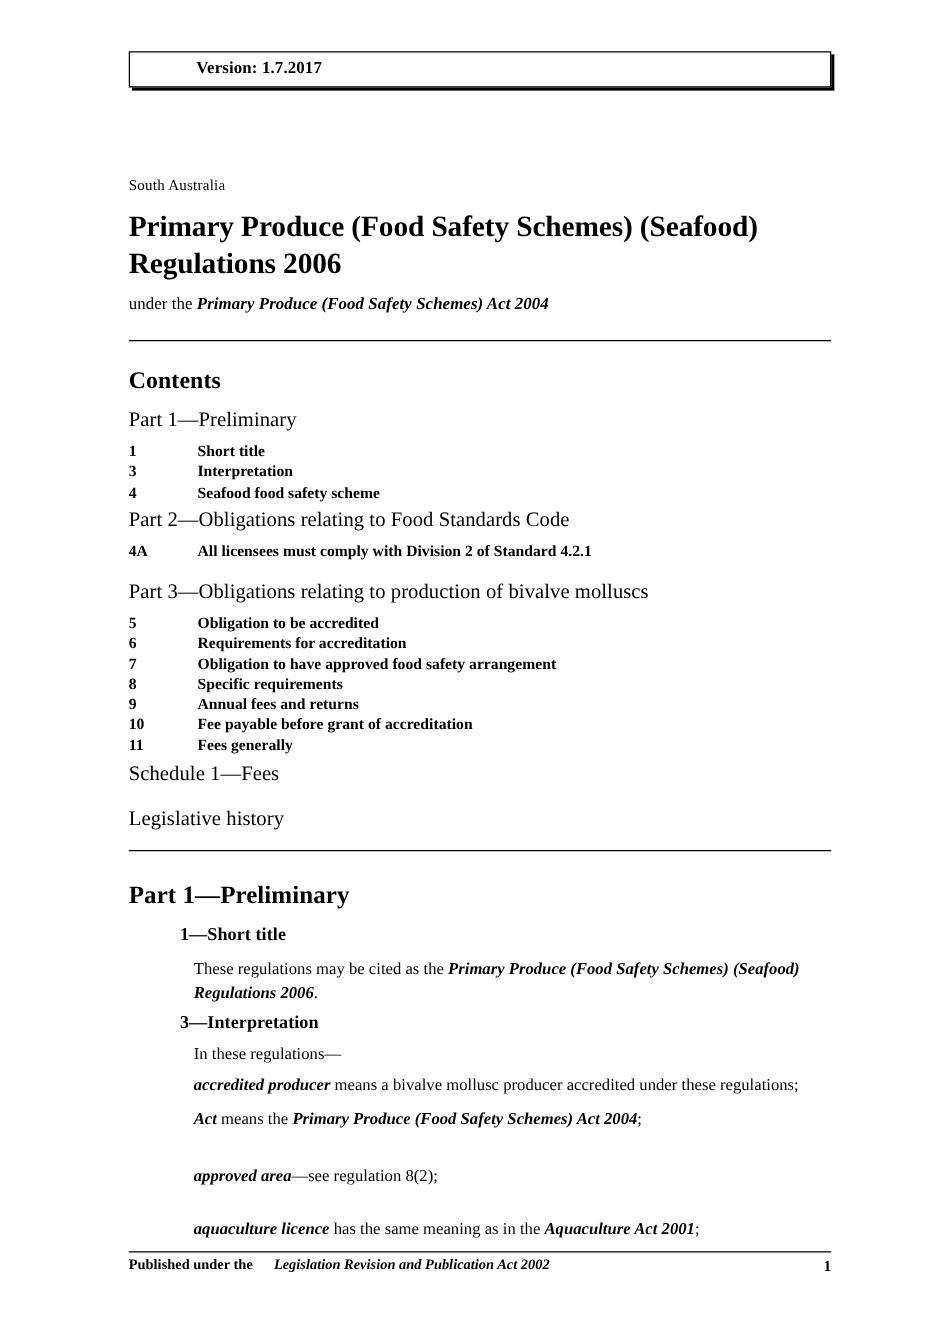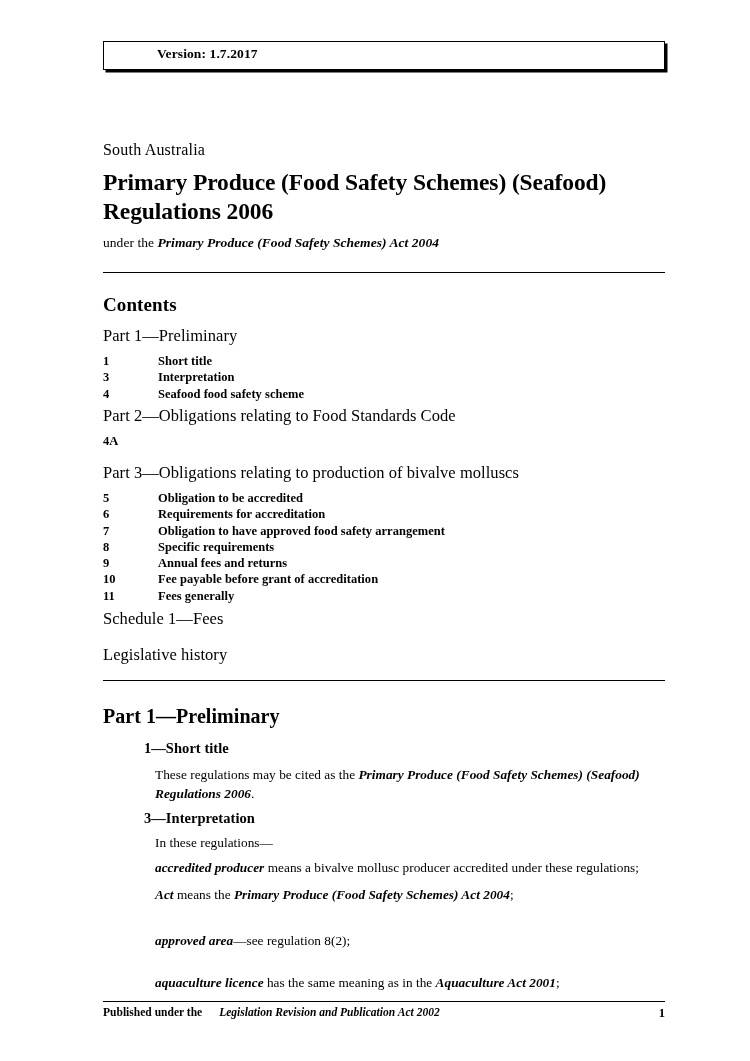--- a/index.html
+++ b/index.html
@@ -42,21 +42,21 @@
     letter-spacing: 0.1px;
     white-space: nowrap;
     margin-left: 45px;
   }
 
   
   .jurisdiction {
     position: absolute;
     left: 103px;
     top: 141px;
-    font-size: 16px;
+    font-size: 12px;
     letter-spacing: 0.2px;
   }
   .doc-title {
     position: absolute;
     left: 103px;
     top: 168px;
     width: 566px;
     font-size: 23.5px;
     font-weight: bold;
     line-height: 1.24;
@@ -222,20 +222,21 @@
     <div class="toc-row">
       <span class="toc-num">4</span>
       <span>Seafood food safety scheme</span>
     </div>
   </div>
 
   <div class="part-heading ph-2">Part 2—Obligations relating to Food Standards Code</div>
   <div class="toc-list tl-2">
     <div class="toc-row">
       <span class="toc-num">4A</span>
+      <span>All licensees must comply with Division 2 of Standard 4.2.1</span>
     </div>
   </div>
 
   <div class="part-heading ph-3">Part 3—Obligations relating to production of bivalve molluscs</div>
   <div class="toc-list tl-3">
     <div class="toc-row">
       <span class="toc-num">5</span>
       <span>Obligation to be accredited</span>
     </div>
     <div class="toc-row">

